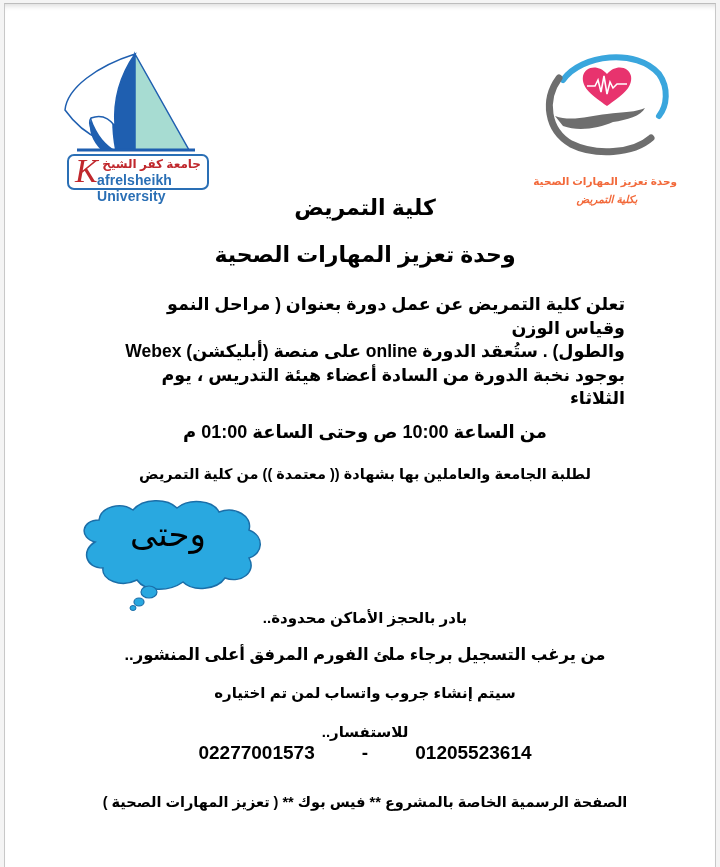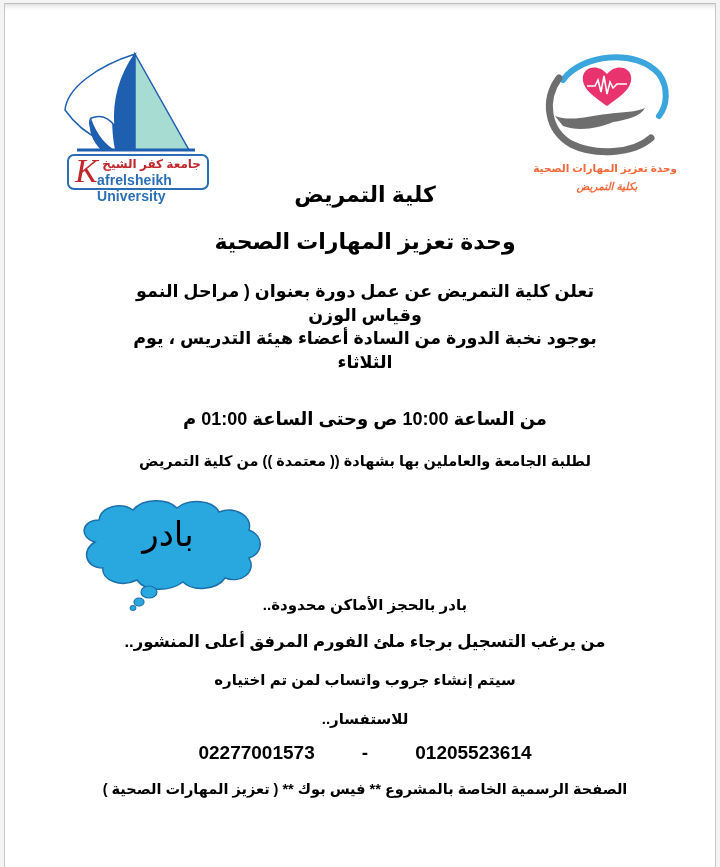--- a/index.html
+++ b/index.html
@@ -29,28 +29,28 @@
 
     .ku-box {
       position: absolute; left: 10px; top: 106px; width: 138px; height: 32px;
       border: 2px solid #2a6fb5; border-radius: 7px; background: #fff;
     }
     .ku-k { position: absolute; left: 6px; top: -4px; font-family: "Liberation Serif", serif;
       font-style: italic; font-size: 34px; color: #c0282d; }
     .ku-ar { position: absolute; right: 6px; top: 1px; font-size: 12px; color: #c0282d; font-weight: bold; direction: rtl; }
     .ku-en { position: absolute; left: 28px; top: 16px; font-size: 14px; color: #2a6fb5; font-weight: bold; letter-spacing: 0.1px; }
 
-    .rtl { direction: rtl; unicode-bidi: plaintext; }
+    .rtl { direction: rtl; unicode-bidi: plaintext; margin-top: 13px; }
     .center { text-align: center; }
     .black { color: #000; }
 
     .title1 { left: 0; width: 720px; top: 178px; font-size: 22px; font-weight: bold; }
     .title2 { left: 0; width: 720px; top: 225px; font-size: 22px; font-weight: bold; }
 
-    .para { left: 100px; width: 520px; top: 276px; font-size: 17.5px; font-weight: bold; line-height: 23.5px; text-align: center; }
+    .para { left: 100px; width: 520px; top: 276px; font-size: 17.5px; font-weight: bold; line-height: 23.5px; text-align: right; }
 
     .time-line { left: 0; width: 720px; top: 404px; font-size: 18px; font-weight: bold; }
     .audience { left: 0; width: 720px; top: 449px; font-size: 14.5px; font-weight: bold; }
 
     .cloud { left: 68px; top: 488px; width: 200px; height: 120px; }
     .cloud-text { position: absolute; left: 40px; top: 22px; width: 110px; text-align: center;
       font-size: 34px; color: #000; direction: rtl; }
 
     .line1 { left: 0; width: 720px; top: 592px; font-size: 15px; font-weight: bold; }
     .line2 { left: 0; width: 720px; top: 628px; font-size: 16.5px; font-weight: bold; }
@@ -93,35 +93,36 @@
     </svg>
     <div class="cap1 rtl">وحدة تعزيز المهارات الصحية</div>
     <div class="cap2 rtl">بكلية التمريض</div>
   </div>
 
   <div class="abs title1 center rtl black">كلية التمريض</div>
   <div class="abs title2 center rtl black">وحدة تعزيز المهارات الصحية</div>
 
   <div class="abs para rtl black">
     <div>تعلن كلية التمريض عن عمل دورة بعنوان ( مراحل النمو وقياس الوزن</div>
+    <div>والطول) . ستُعقد الدورة online على منصة (أبليكشن) Webex</div>
     <div>بوجود نخبة الدورة من السادة أعضاء هيئة التدريس ، يوم الثلاثاء</div>
   </div>
 
   <div class="abs time-line center rtl black">من الساعة 10:00 ص وحتى الساعة 01:00 م</div>
 
   <div class="abs audience center rtl black">لطلبة الجامعة والعاملين بها بشهادة (( معتمدة ))  من كلية التمريض</div>
 
   <div class="abs cloud">
     <svg width="200" height="120" viewBox="0 0 200 120">
       <path d="M22 50 C6 46 8 28 26 28 C28 14 48 10 60 18 C70 6 94 6 104 16 C116 6 140 8 146 20 C162 14 180 24 176 38 C192 44 190 62 176 66 C184 80 168 92 152 86 C144 98 120 100 110 90 C96 100 72 100 64 88 C48 96 28 88 30 76 C12 76 8 58 22 50 Z" fill="#29a8e0" stroke="#1b6ea8" stroke-width="1.5"></path>
       <ellipse cx="76" cy="100" rx="8" ry="6" fill="#29a8e0" stroke="#1b6ea8" stroke-width="1.2"></ellipse>
       <ellipse cx="66" cy="110" rx="5" ry="4" fill="#29a8e0" stroke="#1b6ea8" stroke-width="1.2"></ellipse>
       <ellipse cx="60" cy="116" rx="3" ry="2.5" fill="#29a8e0" stroke="#1b6ea8" stroke-width="1"></ellipse>
     </svg>
-    <div class="cloud-text">بادر</div>
+    <div class="cloud-text">وحتى</div>
   </div>
 
   <div class="abs line1 center rtl black">بادر بالحجز الأماكن محدودة..</div>
   <div class="abs line2 center rtl black">من يرغب التسجيل برجاء ملئ الفورم المرفق أعلى المنشور..</div>
   <div class="abs line3 center rtl black">سيتم إنشاء جروب واتساب لمن تم اختياره</div>
   <div class="abs line4 center rtl black">للاستفسار..</div>
 
   <div class="abs phones center black">
     <span>02277001573</span>
     <span class="phone-sep">-</span>

